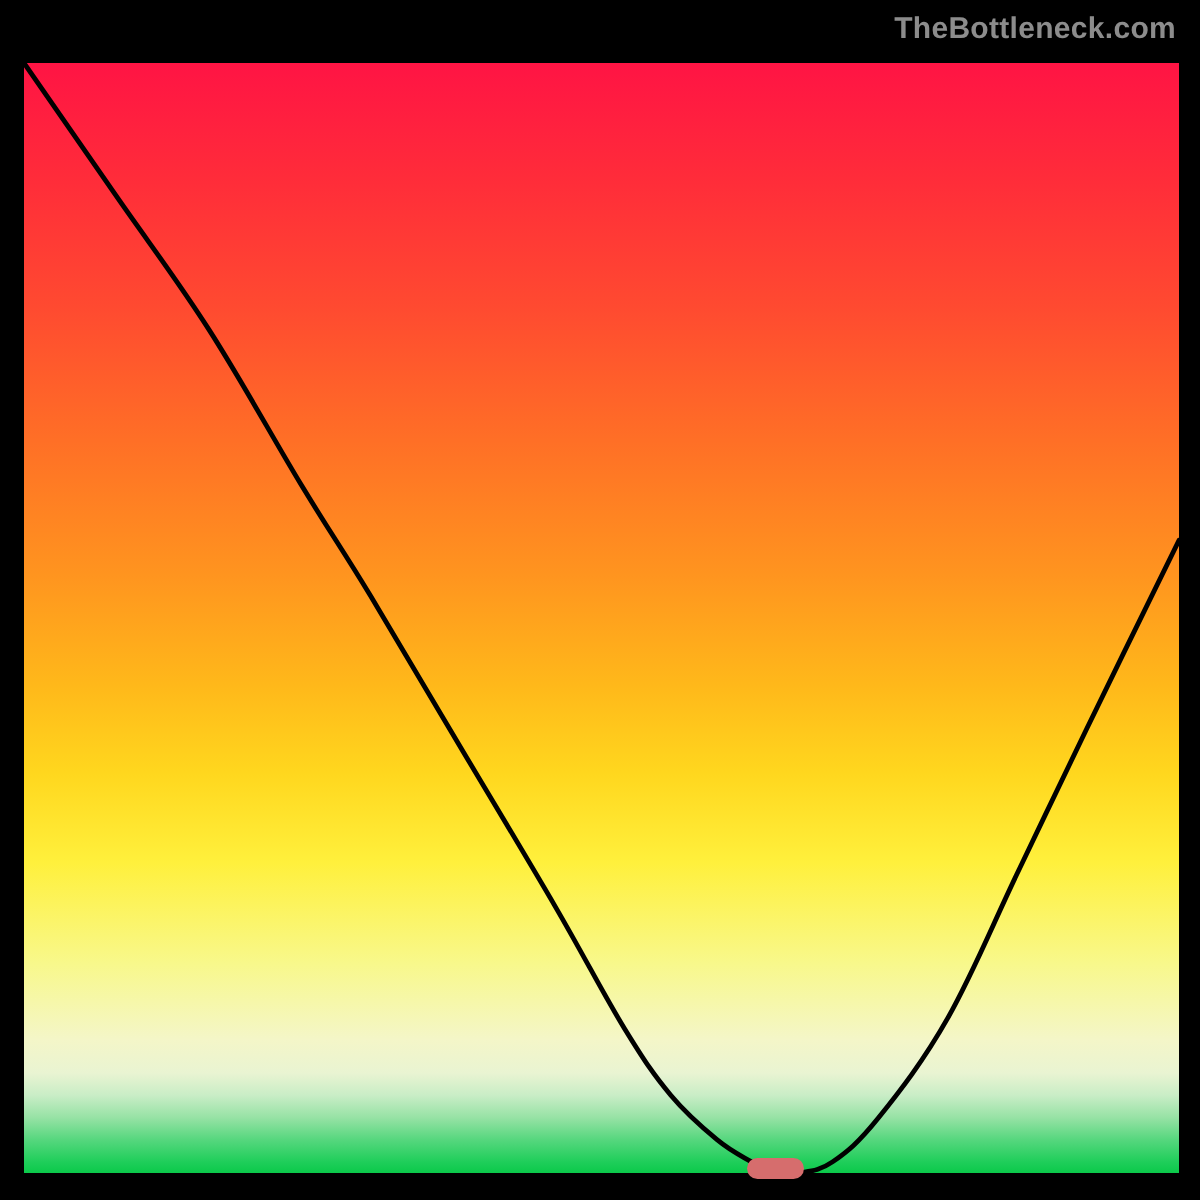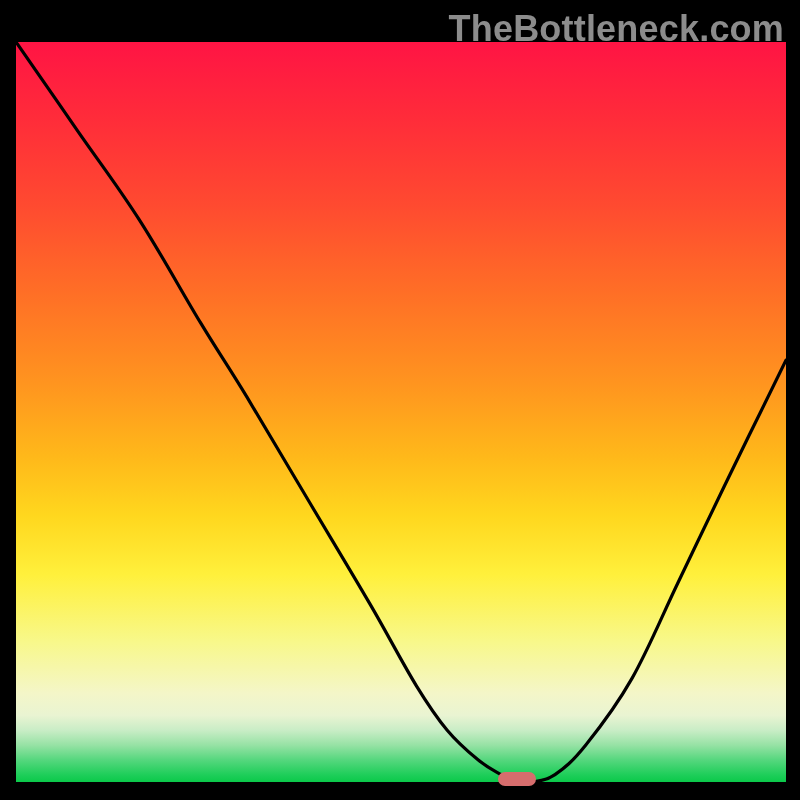--- a/index.html
+++ b/index.html
@@ -41,21 +41,21 @@
       #56d77e 97%,
       #1fce5a 99%,
       #0bc94a 100%
     );
   }
   .watermark {
     position: absolute;
     right: 16px;
     top: 8px;
     font-family: Arial, Helvetica, sans-serif;
-    font-size: 36px;
+    font-size: 20px;
     font-weight: 600;
     color: #8c8c8c;
     letter-spacing: 0.2px;
   }
   svg.curve {
     position: absolute;
     left: 0;
     top: 0;
     width: 770px;
     height: 740px;

